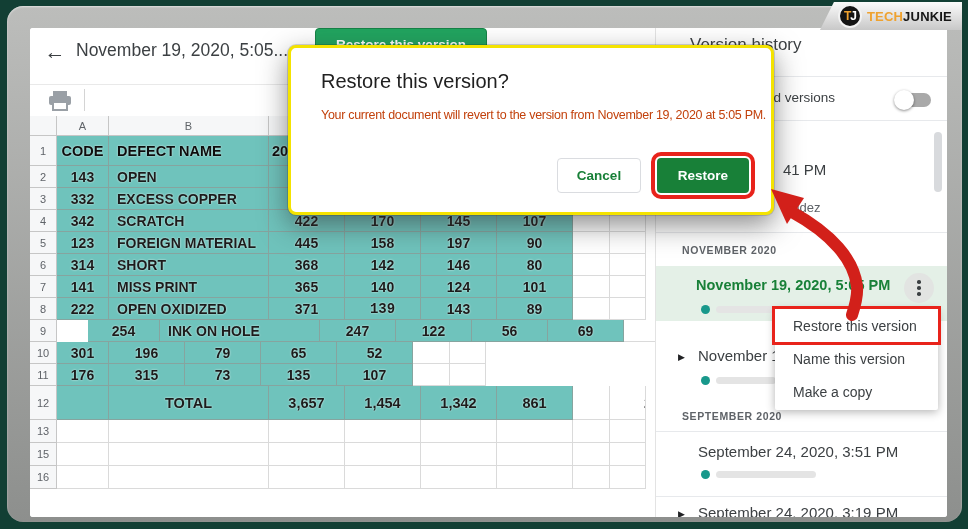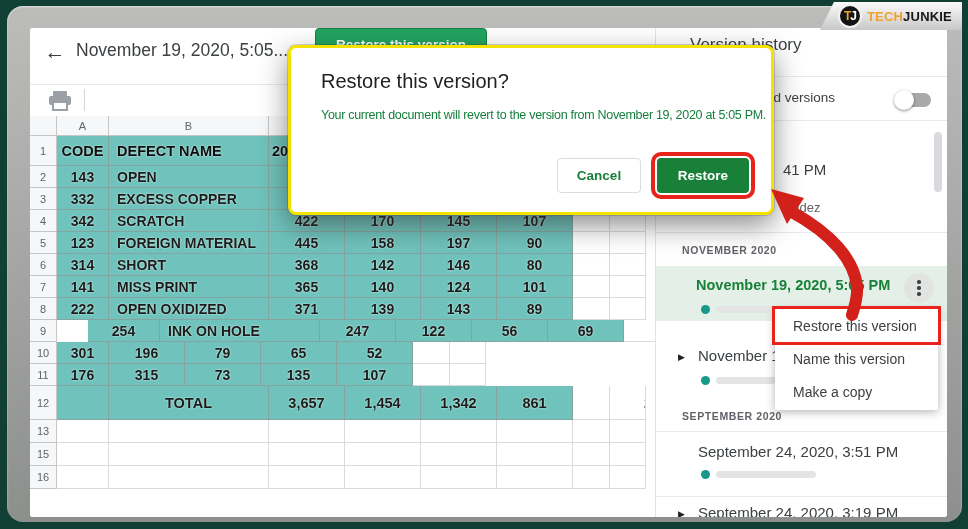--- a/index.html
+++ b/index.html
@@ -88,21 +88,21 @@
   .ctx-item { height:33px; display:flex; align-items:center; padding-left:18px;
               font-size:14px; color:#3c4043; cursor:pointer; background:#fff; }
   .ctx-item.flag { outline:3px solid var(--highlight-red); outline-offset:0; position:relative; z-index:2; }
 
   
   .dialog { position:absolute; left:258px; top:17px; width:486px; height:170px; z-index:30;
             background:#fff; border:3px solid var(--highlight-yellow); border-radius:8px;
             box-shadow:0 10px 28px rgba(45,45,45,.55), 0 0 0 1px rgba(0,0,0,.15); }
   .dg-title { position:absolute; left:30px; top:22px; font-size:20px; color:#212121; }
   .dg-body { position:absolute; left:30px; top:58px; width:452px; font-size:12.5px; letter-spacing:-0.3px;
-             line-height:19px; color:#15803d; }
+             line-height:19px; color:#c2410c; }
   .dg-actions { position:absolute; right:22px; top:110px; display:flex; gap:16px; }
   .btn-cancel { width:84px; height:35px; background:#fff; border:1px solid #dadce0; border-radius:4px;
                 color:var(--accent-green); font-weight:bold; font-size:13.5px; font-family:inherit; cursor:pointer; }
   .btn-restore { width:92px; height:35px; background:var(--accent-green); border:none; border-radius:4px;
                  color:#fff; font-weight:bold; font-size:13.5px; font-family:inherit; cursor:pointer;
                  outline:4px solid var(--highlight-red); outline-offset:2px; }
 
   .arrow-layer { position:absolute; inset:0; z-index:40; pointer-events:none; }
 </style>
 </head>
@@ -226,21 +226,21 @@
             <div class="g-cell teal" style="width: 76px; height: 22px;">124</div>
             <div class="g-cell teal" style="width: 76px; height: 22px;">101</div>
             <div class="g-cell" style="width: 37px; height: 22px;"></div>
             <div class="g-cell" style="width: 36px; height: 22px;"></div>
           </div>
           <div class="g-row">
             <div class="g-rn" style="width: 27px; height: 22px;">8</div>
             <div class="g-cell teal" style="width: 52px; height: 22px;">222</div>
             <div class="g-cell teal tx-left" style="width: 160px; height: 22px;">OPEN OXIDIZED</div>
             <div class="g-cell teal" style="width: 76px; height: 22px;">371</div>
-            <div class="g-cell teal" style="width: 76px; height: 22px;">139</div>
+            <div class="g-cell teal" style="width: 76px; height: 22px; font-family: Liberation Mono, monospace;">139</div>
             <div class="g-cell teal" style="width: 76px; height: 22px;">143</div>
             <div class="g-cell teal" style="width: 76px; height: 22px;">89</div>
             <div class="g-cell" style="width: 37px; height: 22px;"></div>
             <div class="g-cell" style="width: 36px; height: 22px;"></div>
           </div>
           <div class="g-row">
             <div class="g-rn" style="width: 27px; height: 22px;">9</div>
             <div class="g-cell teal" style="width: 72px; height: 22px; margin-left: 31px;">254</div>
             <div class="g-cell teal tx-left" style="width: 160px; height: 22px;">INK ON HOLE</div>
             <div class="g-cell teal" style="width: 76px; height: 22px;">247</div>

